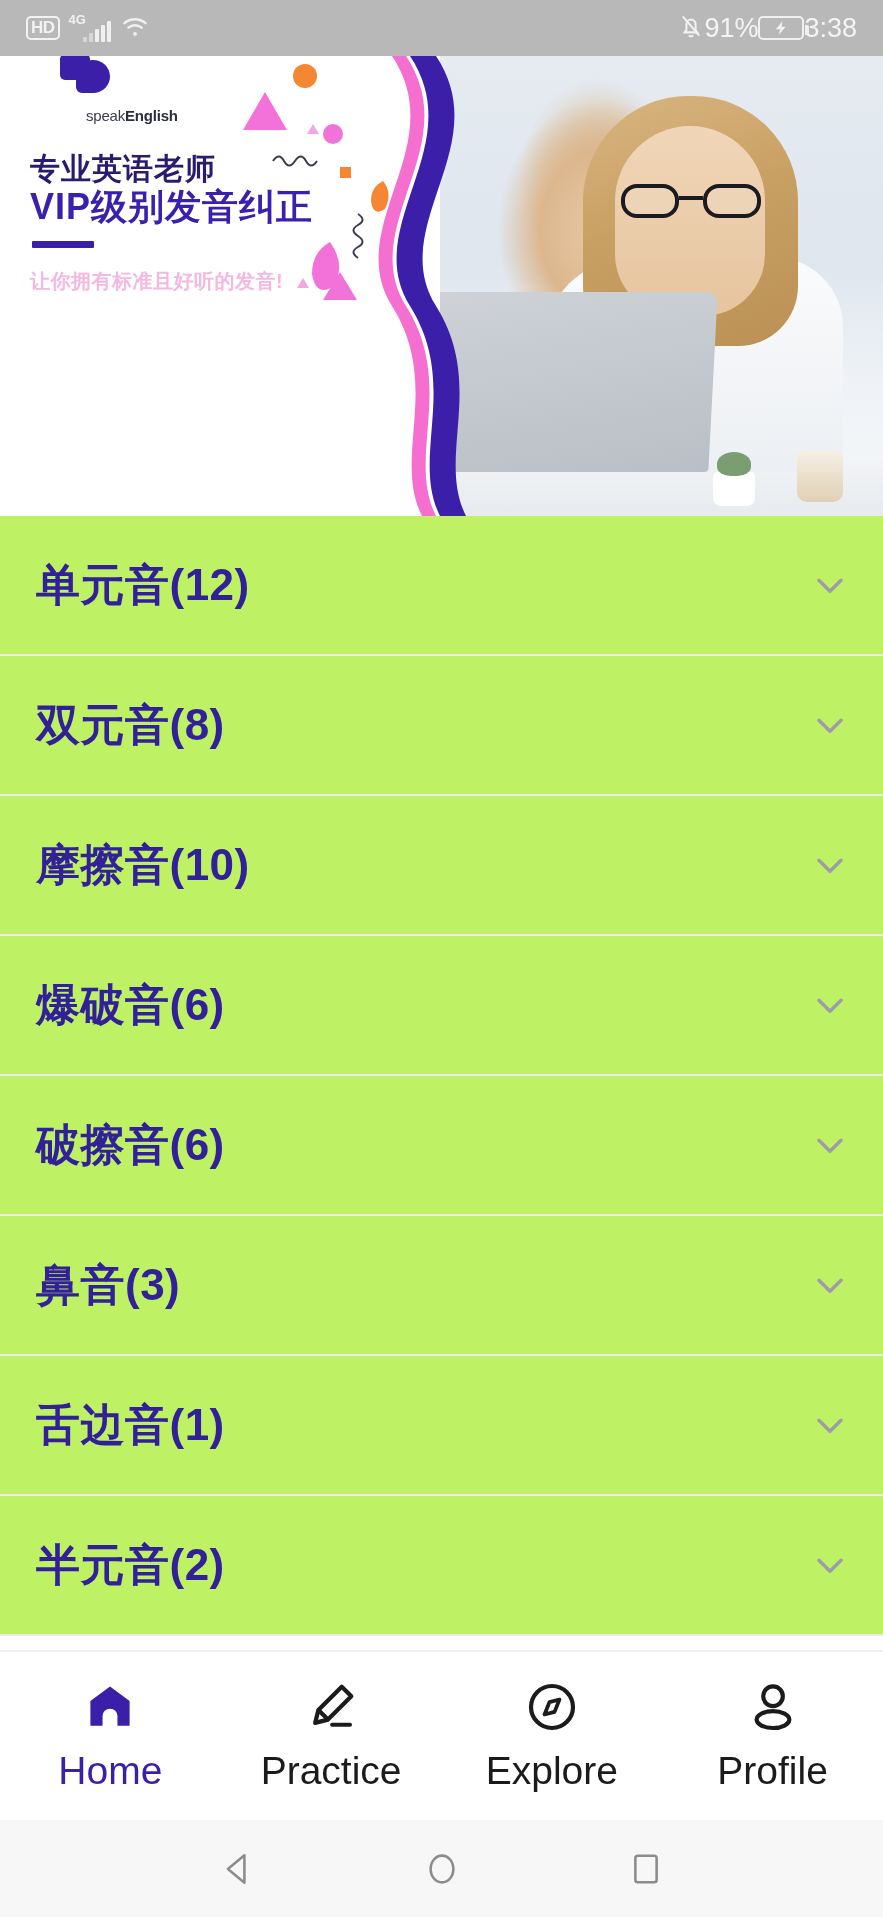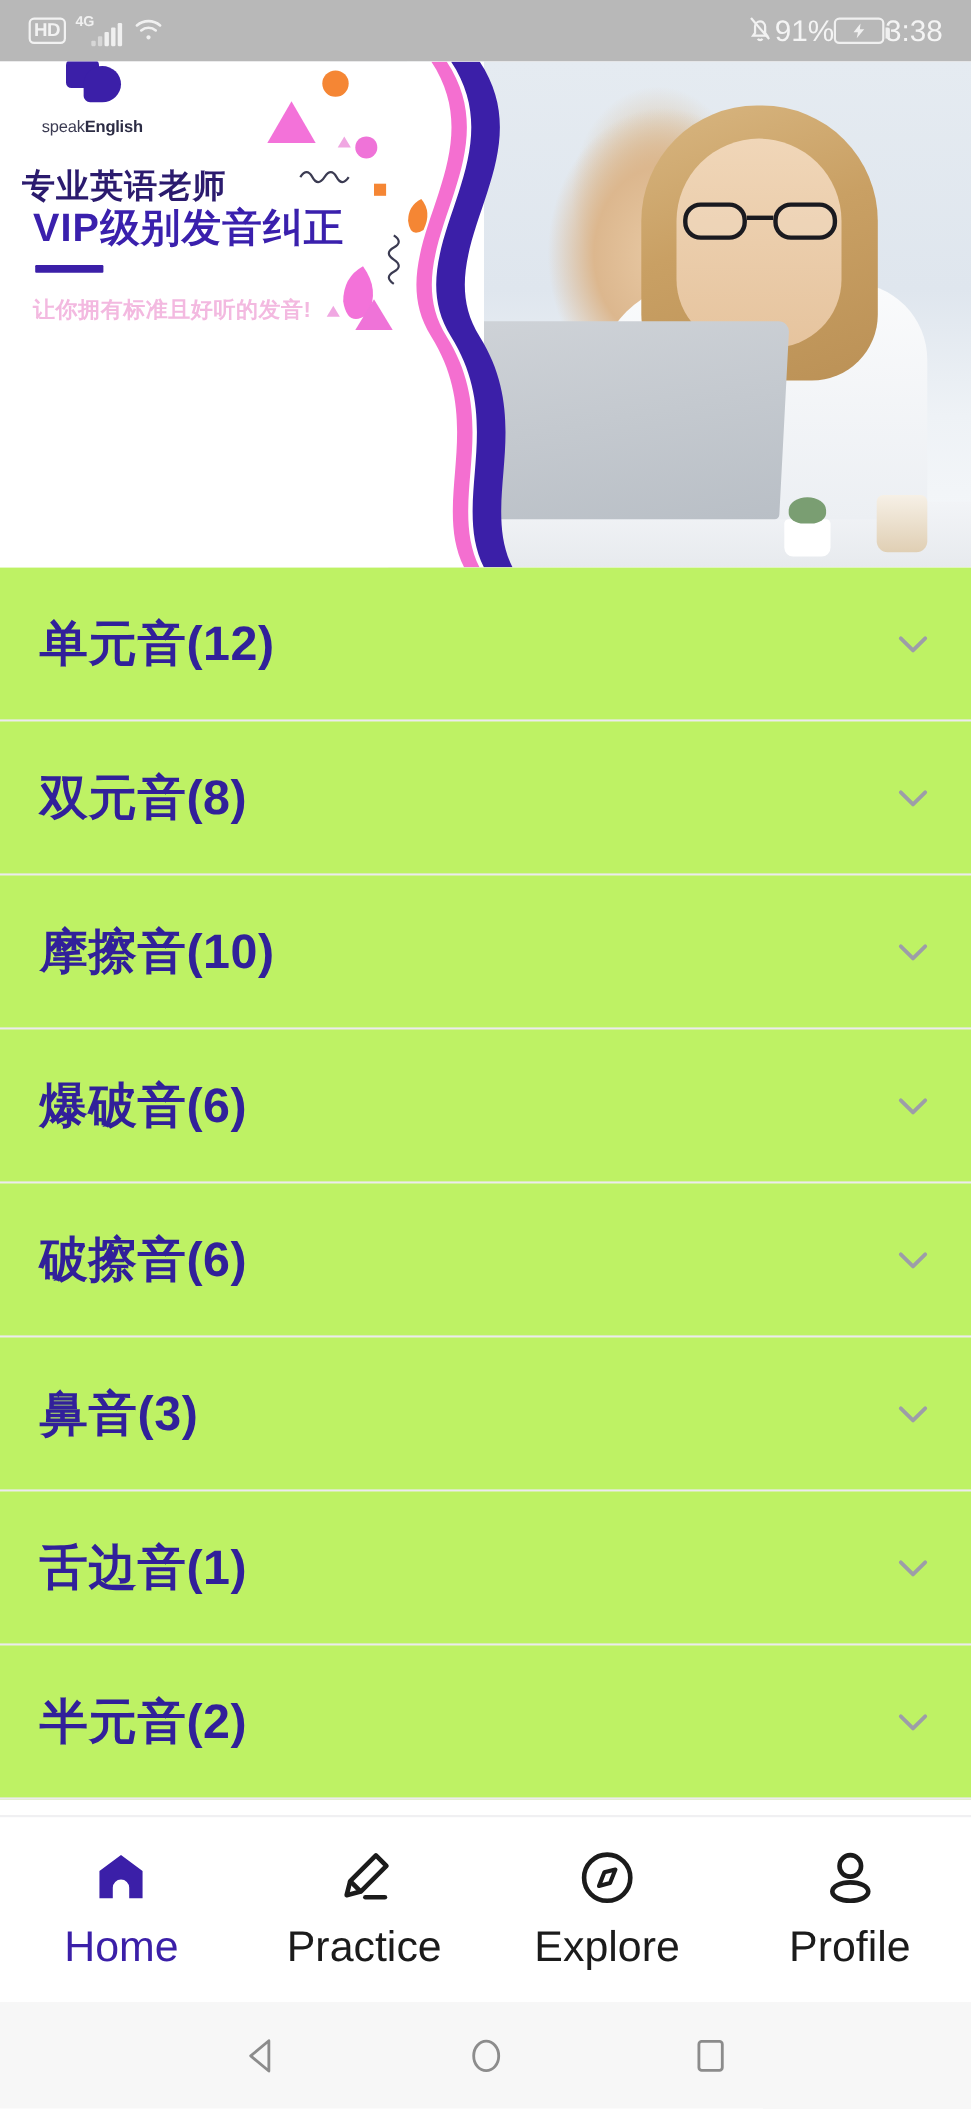--- a/index.html
+++ b/index.html
@@ -116,24 +116,25 @@
     position:absolute; left:0; top:0; width:30px; height:26px;
     background:#3b1fa8; border-radius:5px 5px 0 5px;
   }
   .logo-mark .b2{
     position:absolute; left:16px; top:6px; width:34px; height:33px;
     background:#3b1fa8; border-radius:50% 50% 50% 6px;
   }
   .logo-text{
     margin-top:3px; font-size:15px; color:#3b3b52; letter-spacing:-0.2px;
     white-space:nowrap;
+    margin-left:48px;
   }
   .logo-text b{ color:#2c2c44; }
   .head1{
-    position:absolute; left:20px; top:93px;
+    position:absolute; left:30px; top:93px;
     font-size:30px; font-weight:bold; color:#2b1b6e; letter-spacing:1px;
   }
   .head2{
     position:absolute; left:30px; top:127px;
     font-size:36px; font-weight:bold; color:#3a20ad; letter-spacing:1px;
   }
   .rule{
     position:absolute; left:32px; top:185px; width:62px; height:7px;
     background:#3b1fa8; border-radius:1px;
   }

